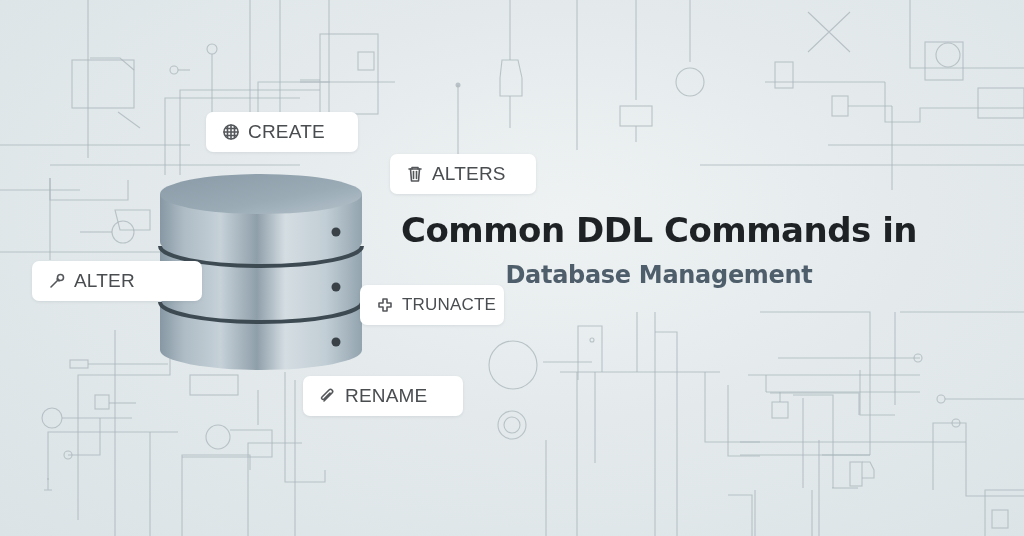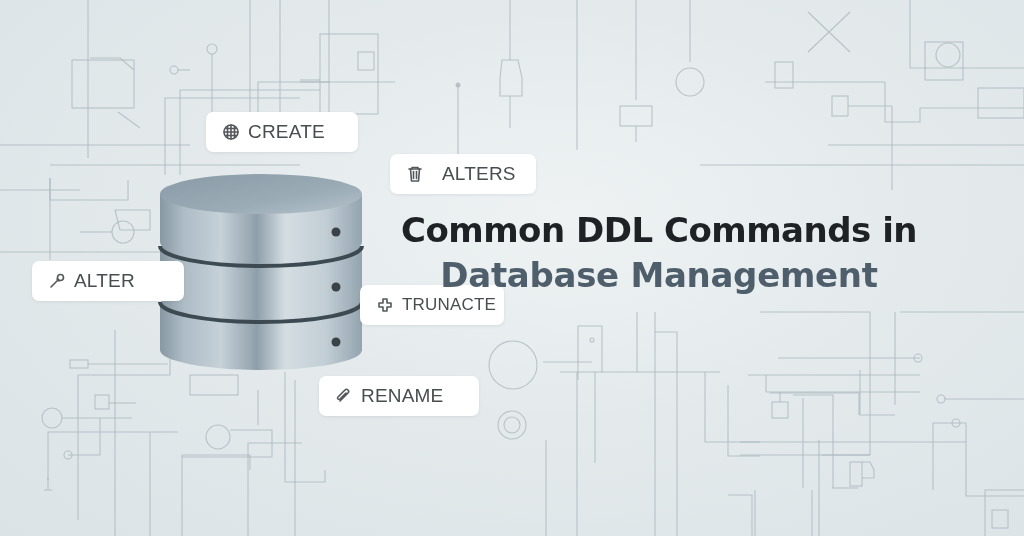--- a/index.html
+++ b/index.html
@@ -26,37 +26,37 @@
       color: #4a4d50;
       font-size: 19px;
       letter-spacing: 0.2px;
       cursor: pointer;
     }
     .tag .ico { width: 18px; height: 18px; margin-right: 8px; display: inline-flex; align-items: center; justify-content: center; }
     .tag .ico svg { width: 18px; height: 18px; }
     .tag .ico svg * { stroke: #55585b; stroke-width: 1.6; fill: none; stroke-linecap: round; stroke-linejoin: round; }
 
     #tag-create   { left: 206px; top: 112px; width: 152px; }
-    #tag-alters   { left: 390px; top: 154px; width: 146px; gap: 10px; }
-    #tag-alter    { left: 32px;  top: 261px; width: 152px; }
+    #tag-alters   { left: 390px; top: 154px; width: 146px; }
+    #tag-alter    { left: 32px;  top: 261px; width: 170px; }
     #tag-truncate { left: 360px; top: 285px; width: 144px; height: 40px; font-size: 17px; }
-    #tag-rename   { left: 303px; top: 376px; width: 160px; margin-left: 16px; }
+    #tag-rename   { left: 303px; top: 376px; width: 160px; }
 
     .title {
       position: absolute;
       left: 394px; top: 208px; width: 530px;
       text-align: center;
       font-family: "DejaVu Sans", sans-serif;
     }
     .title .l1 {
       font-size: 34px; font-weight: bold; color: #1f2224;
       letter-spacing: -0.5px; line-height: 44px; white-space: nowrap;
     }
     .title .l2 {
-      font-size: 34px; font-weight: bold; color: #4f5e6b;
+      font-size: 24px; font-weight: bold; color: #4f5e6b;
       letter-spacing: -0.3px; line-height: 46px; white-space: nowrap;
     }
 
     .db { position: absolute; left: 158px; top: 170px; width: 206px; height: 202px; }
   </style>
 </head>
 <body>
 
 <svg class="bg-circuit" viewBox="0 0 1024 536" xmlns="http://www.w3.org/2000/svg">
 

